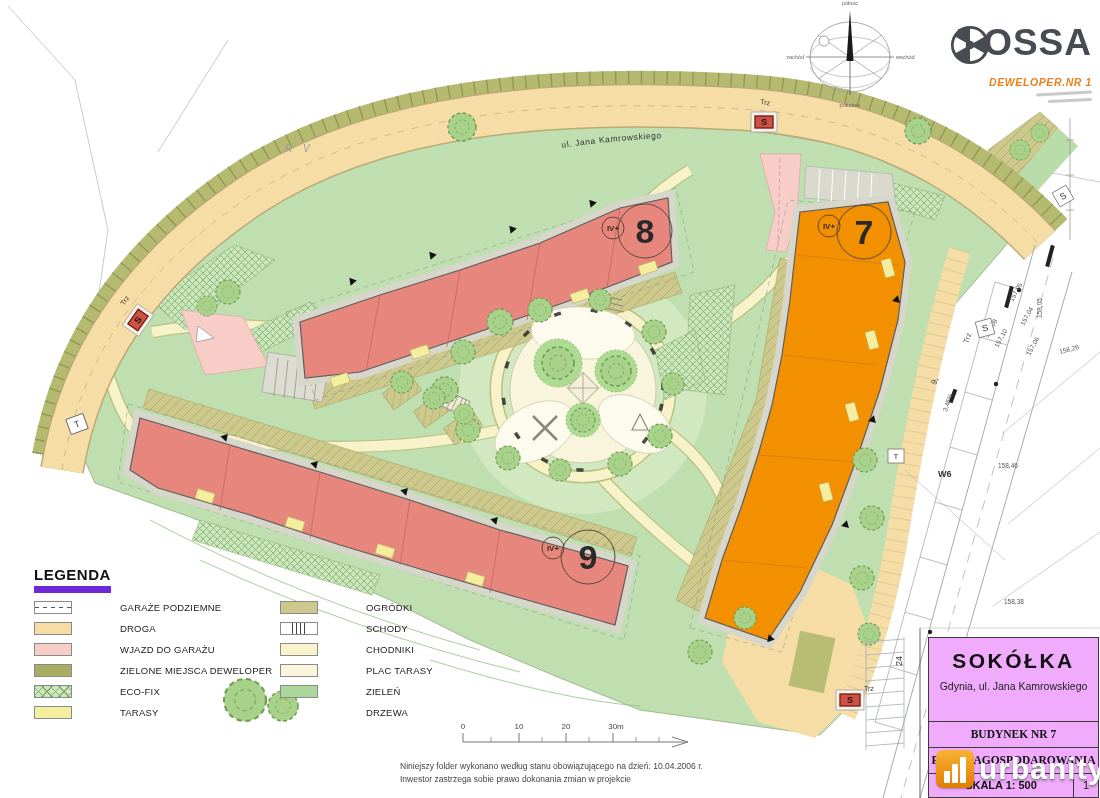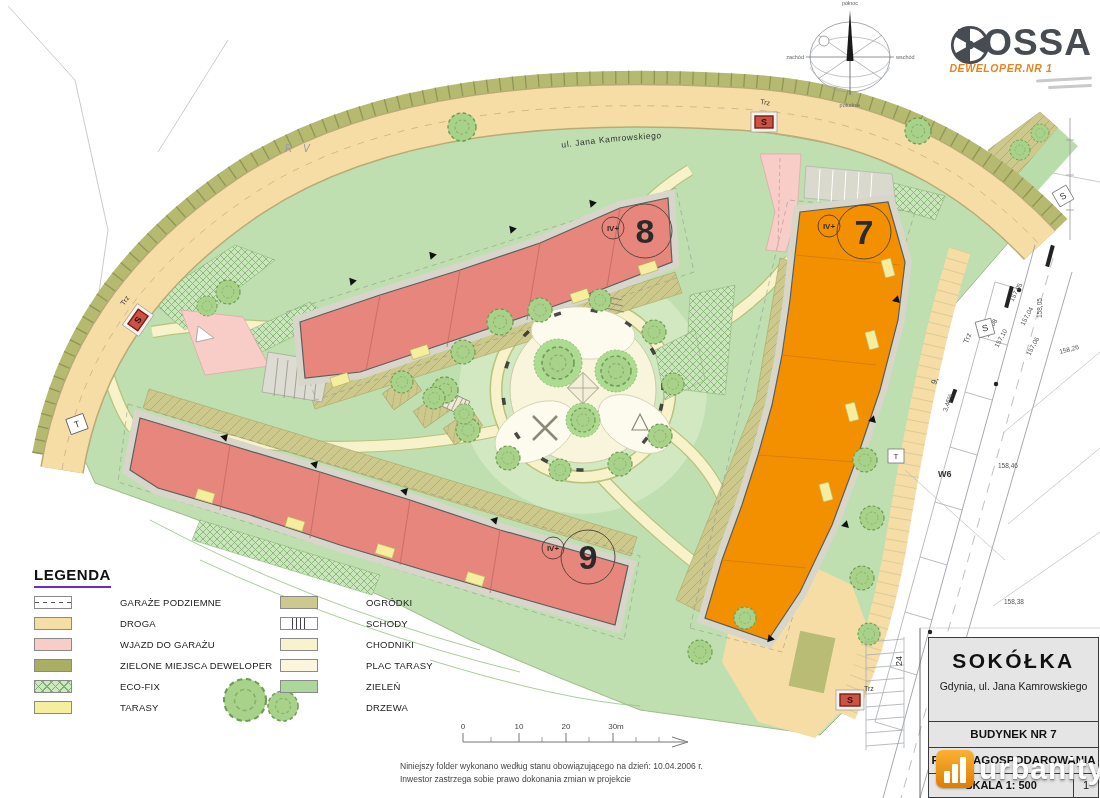--- a/index.html
+++ b/index.html
@@ -4,30 +4,30 @@
 <style>
   html,body{margin:0;padding:0;background:#fff;}
   .stage{position:relative;width:1100px;height:798px;background:#fff;overflow:hidden;
          font-family:"Liberation Sans",sans-serif;}
   svg{position:absolute;left:0;top:0;font-family:"Liberation Sans",sans-serif;}
 
   
   .logo{position:absolute;right:8px;top:24px;z-index:4;}
   .logo-row{display:flex;align-items:center;gap:6px;}
   .logo-text{font-size:37px;font-weight:bold;color:#474c52;letter-spacing:1px;line-height:1;}
-  .logo-tag{text-align:left;color:#e8821e;font-size:10.5px;font-weight:bold;font-style:italic;
-            letter-spacing:.6px;margin-top:1px;}
+  .logo-tag{text-align:right;color:#e8821e;font-size:10.5px;font-weight:bold;font-style:italic;
+            letter-spacing:.6px;margin-top:15px;}
   .logo-bar{height:3px;background:#c9c9c9;border-radius:2px;margin:4px 0 0 auto;transform:rotate(-3deg);}
   .logo-bar.b1{width:56px;} .logo-bar.b2{width:44px;}
 
   
   .legend{position:absolute;left:34px;top:566px;z-index:3;display:grid;
           grid-template-columns:40px 186px 40px 150px;gap:8px 10px;align-items:center;}
   .legend-title{grid-column:1/-1;font-size:15px;font-weight:bold;color:#111;
-                border-bottom:2px solid #6d28d9;padding-bottom:3px;width:max-content;letter-spacing:.5px;}
+                border-bottom:7px solid #6d28d9;padding-bottom:3px;width:max-content;letter-spacing:.5px;}
   .lg-label{font-size:9.5px;color:#1a1a1a;letter-spacing:.2px;white-space:nowrap;margin-left:36px;}
   .sw{width:38px;height:13px;border:1px solid #8a8a8a;box-sizing:border-box;background:#fff;}
   .sw-garaze{background-image:repeating-linear-gradient(90deg,#555 0 4px,transparent 4px 8px);
              background-size:100% 1px;background-position:center;background-repeat:no-repeat;}
   .sw-droga{background:#f6dda6;}
   .sw-wjazd{background:#f8cdc8;}
   .sw-zmp{background:#a9ae62;}
   .sw-eco{background-color:#cde7bf;
           background-image:repeating-linear-gradient(45deg,#7fae6e 0 1px,transparent 1px 6px),
                            repeating-linear-gradient(135deg,#7fae6e 0 1px,transparent 1px 6px);}
@@ -39,26 +39,26 @@
   .sw-plac{background:#faf5dc;}
   .sw-zielen{background:#abd89a;}
   .sw-none{border:none;background:transparent;}
 
   
   .notes{position:absolute;left:400px;top:760px;width:312px;text-align:left;
          font-size:8.5px;color:#444;line-height:1.55;z-index:3;}
 
   
   .tblock{position:absolute;left:928px;top:637px;width:171px;height:161px;
-          border:1.5px solid #3a3a3a;background:#e5e5e5;box-sizing:border-box;z-index:3;}
+          border:1.5px solid #3a3a3a;background:#f0abfc;box-sizing:border-box;z-index:3;}
   .tb-top{height:72px;border-bottom:1.5px solid #3a3a3a;text-align:center;}
   .tb-project{font-size:21px;font-weight:bold;letter-spacing:2.5px;margin-top:11px;color:#111;}
   .tb-address{font-size:10.5px;margin-top:7px;color:#222;}
   .tb-row{height:25px;line-height:25px;text-align:center;font-weight:bold;font-size:11.5px;
-          border-bottom:1.5px solid #3a3a3a;color:#111;}
+          border-bottom:1.5px solid #3a3a3a;color:#111;font-family:Liberation Serif, serif;}
   .tb-bottom{display:flex;height:34px;}
   .tb-scale{flex:1;text-align:center;font-weight:bold;font-size:11px;padding-top:5px;color:#111;}
   .tb-sheet{width:24px;border-left:1.5px solid #3a3a3a;text-align:center;font-size:11px;padding-top:5px;color:#111;}
 
   
   .wm{position:absolute;left:936px;top:750px;display:flex;align-items:center;z-index:6;}
   .wm-icon{width:38px;height:38px;border-radius:7px;background:linear-gradient(180deg,#f9b233,#e07c00);
            display:flex;align-items:flex-end;justify-content:center;gap:2px;padding:5px 6px;box-sizing:border-box;
            box-shadow:0 1px 2px rgba(0,0,0,.3);}
   .wm-bar{display:block;width:6px;background:#fff;border-radius:1px;}

